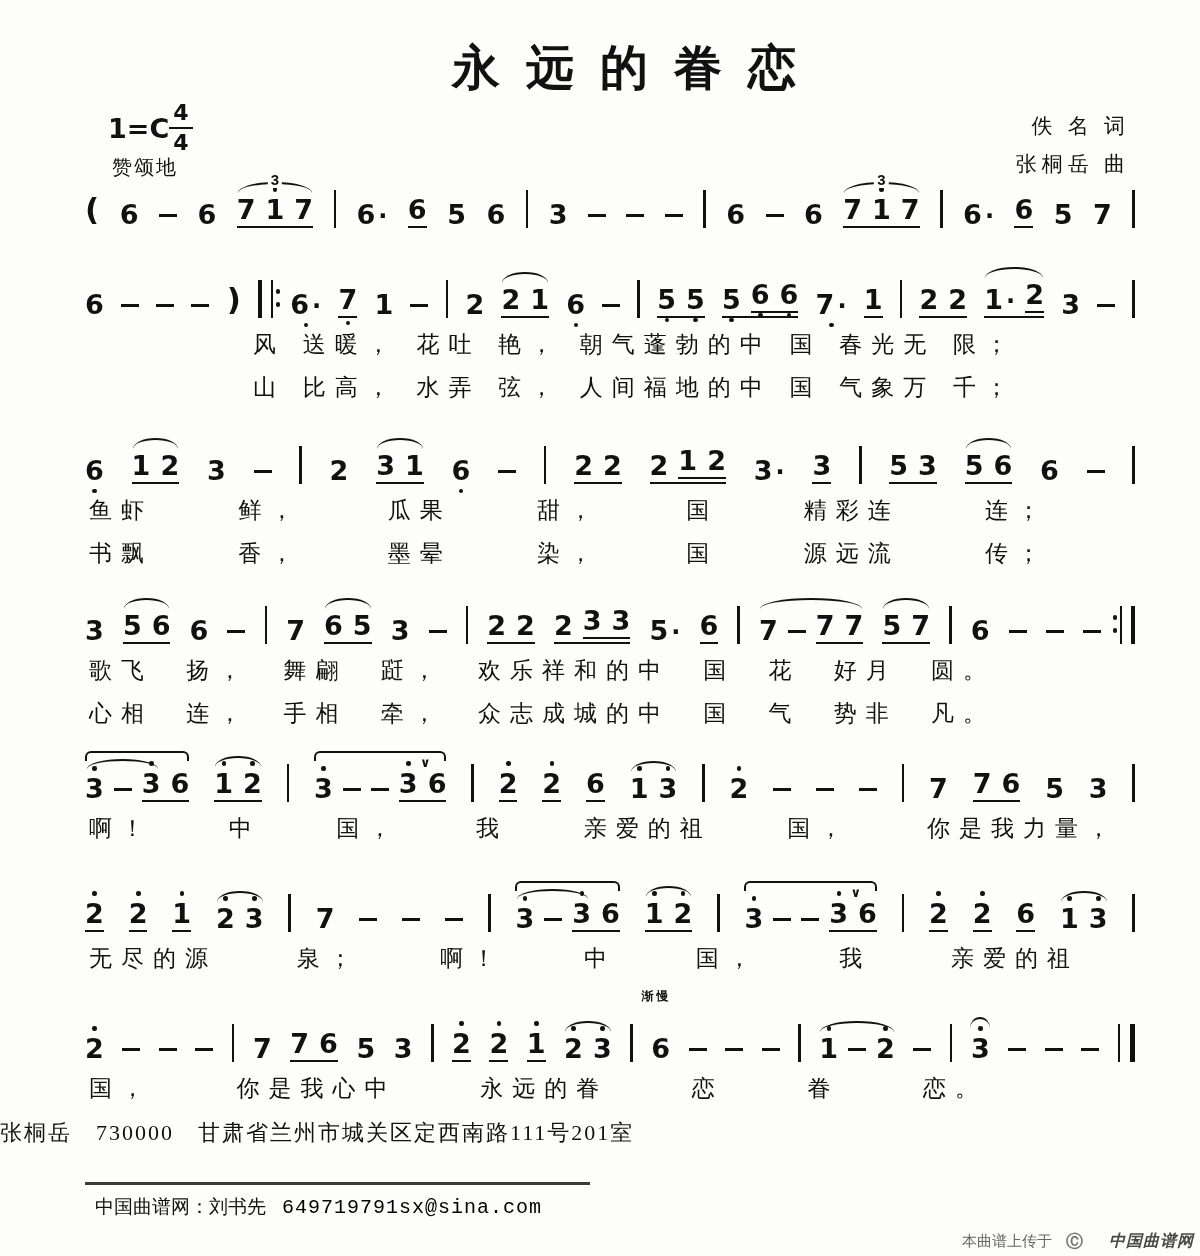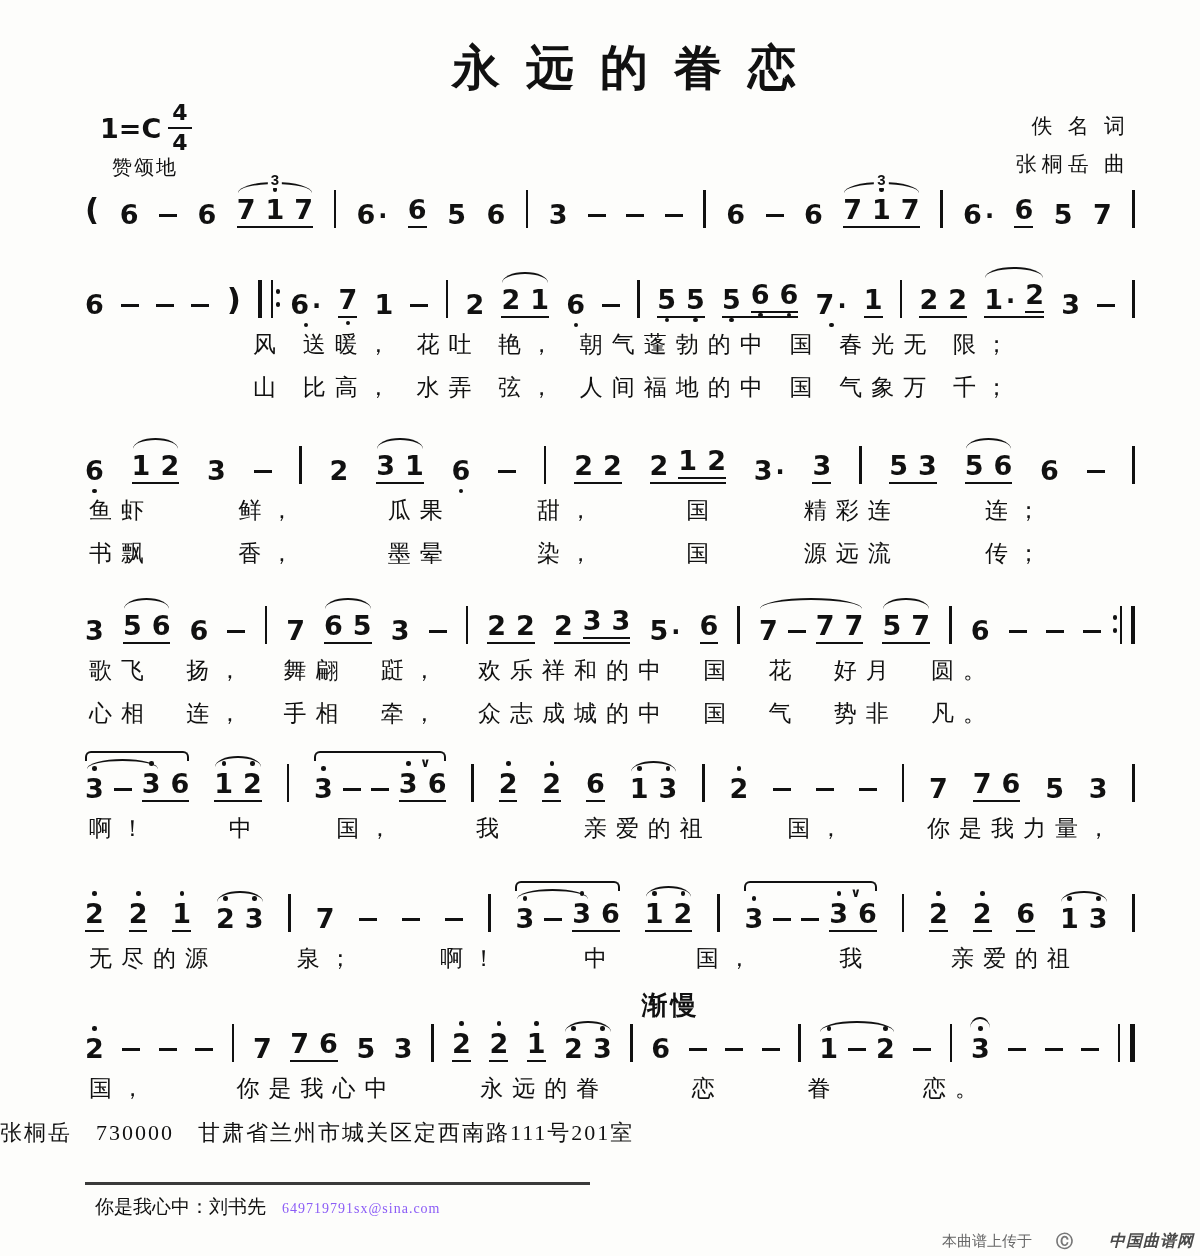--- a/index.html
+++ b/index.html
@@ -7,21 +7,21 @@
     width:1200px;height:1256px;position:relative;background:#fdfdfb;color:#111;
     font-family:"Liberation Sans",sans-serif;overflow:hidden;
   }
   
   .title{
     position:absolute;top:36px;left:0;width:100%;text-align:center;
     font-size:48px;font-weight:bold;letter-spacing:26px;text-indent:26px;
     font-family:"Liberation Serif",serif;
     margin-left:24px;
   }
-  .keysig{position:absolute;top:102px;left:100px;display:flex;align-items:center;gap:7px;
+  .keysig{position:absolute;top:102px;left:108px;display:flex;align-items:center;
     font-size:27px;font-weight:bold;font-family:"DejaVu Sans",sans-serif;}
   .frac{display:inline-flex;flex-direction:column;align-items:center;line-height:1;font-size:22px;font-weight:bold;}
   .frac .num{border-bottom:2.5px solid #111;padding:0 4px 3px;}
   .frac .den{padding-top:3px;}
   .stylemark{position:absolute;top:154px;left:112px;font-size:20px;font-weight:500;
     font-family:"Liberation Serif",serif;letter-spacing:2px;}
   .credits{position:absolute;top:100px;right:70px;text-align:right;font-size:21px;line-height:1.8;
     font-family:"Liberation Serif",serif;letter-spacing:5px;margin-top:8px;}
   
   #score .system{position:absolute;left:85px;width:1050px;}
@@ -52,39 +52,39 @@
   .bar.re::before{content:"";position:absolute;left:-9px;top:9px;width:4.5px;height:4.5px;border-radius:50%;background:#111;box-shadow:0 13px 0 #111;}
   .grp{display:inline-flex;align-items:flex-end;gap:10px;position:relative;}
   .grp.arc::before,.grp.tri::before{content:"";position:absolute;left:1px;right:1px;top:-14px;height:9px;
     border-top:2.5px solid #111;border-radius:50% 50% 0 0/100% 100% 0 0;}
   .tri-label{position:absolute;top:-25px;left:50%;transform:translateX(-50%);font-size:15px;font-weight:bold;
     background:#fdfdfb;padding:0 3px;z-index:2;}
   .grp.bracket::before{content:"";position:absolute;left:0;right:0;top:-19px;height:8px;
     border:2px solid #111;border-bottom:none;border-radius:6px 6px 0 0;}
   .grp.arcin::after{content:"";position:absolute;left:2px;width:68%;top:-11px;height:8px;
     border-top:2.5px solid #111;border-radius:50% 50% 0 0/100% 100% 0 0;}
-  .tempo{position:absolute;top:-28px;left:53%;font-size:26px;font-weight:bold;letter-spacing:3px;
+  .tempo{position:absolute;top:-28px;left:53%;font-size:12px;font-weight:bold;letter-spacing:3px;
     font-family:"Liberation Serif",serif;}
   .lyrics{display:flex;justify-content:space-between;font-size:23px;margin-top:11px;line-height:1.4;
     font-family:"Liberation Serif",serif;}
   .lyrics span{letter-spacing:9px;white-space:nowrap;}
   #score .system:nth-child(2) .lyrics{padding:0 118px 0 168px}
   #score .system:nth-child(3) .lyrics{padding:0 86px 0 4px}
   #score .system:nth-child(4) .lyrics{padding:0 140px 0 4px}
   #score .system:nth-child(5) .lyrics{padding:0 16px 0 4px}
   #score .system:nth-child(6) .lyrics{padding:0 56px 0 4px}
   #score .system:nth-child(7) .lyrics{padding:0 148px 0 4px}
   
   .address{position:absolute;top:1118px;left:0;width:100%;text-align:left;font-size:22px;
     letter-spacing:2px;font-family:"Liberation Serif",serif;}
   .divider{position:absolute;top:1182px;left:85px;width:505px;height:3px;background:#3a3a3a;}
   .editor-row{position:absolute;top:1194px;left:95px;display:flex;gap:16px;align-items:baseline;
     font-size:19px;font-family:"Liberation Serif",serif;}
-  .editor-email{font-family:Liberation Serif, serif;font-size:14px;letter-spacing:1px;color:#8b5cf6;}
-  .watermark{position:absolute;top:1230px;right:6px;display:flex;gap:24px;align-items:center;
+  .editor-email{font-family:Liberation Mono, monospace;font-size:20px;letter-spacing:1px;color:#000000;}
+  .watermark{position:absolute;top:1230px;right:6px;display:flex;gap:14px;align-items:center;
     font-size:15px;color:#666;font-family:"Liberation Serif",serif;}
   .wm-logo{font-weight:bold;color:#777;font-size:17px;font-family:"DejaVu Sans",sans-serif;}
   .wm-site{font-weight:bold;font-style:italic;color:#4a4a4a;font-size:16px;letter-spacing:1px;margin-left:12px;}
 </style>
 </head>
 <body>
 
 <div class="title">永远的眷恋</div>
 
 <div class="keysig">
@@ -511,20 +511,20 @@
         <span>恋</span>
         <span>眷</span>
         <span>恋。</span>
       </div>
     </div>
   </div>
 
 <div class="address">张桐岳　730000　甘肃省兰州市城关区定西南路111号201室</div>
 <div class="divider"></div>
 <div class="editor-row">
-  <span>你是我心中：刘书先</span>
+  <span>中国曲谱网：刘书先</span>
   <span class="editor-email">649719791sx@sina.com</span>
 </div>
 <div class="watermark">
   <span>本曲谱上传于</span>
   <span class="wm-logo">Ⓒ</span>
   <span class="wm-site">中国曲谱网</span>
 </div>
 
 </body></html>

